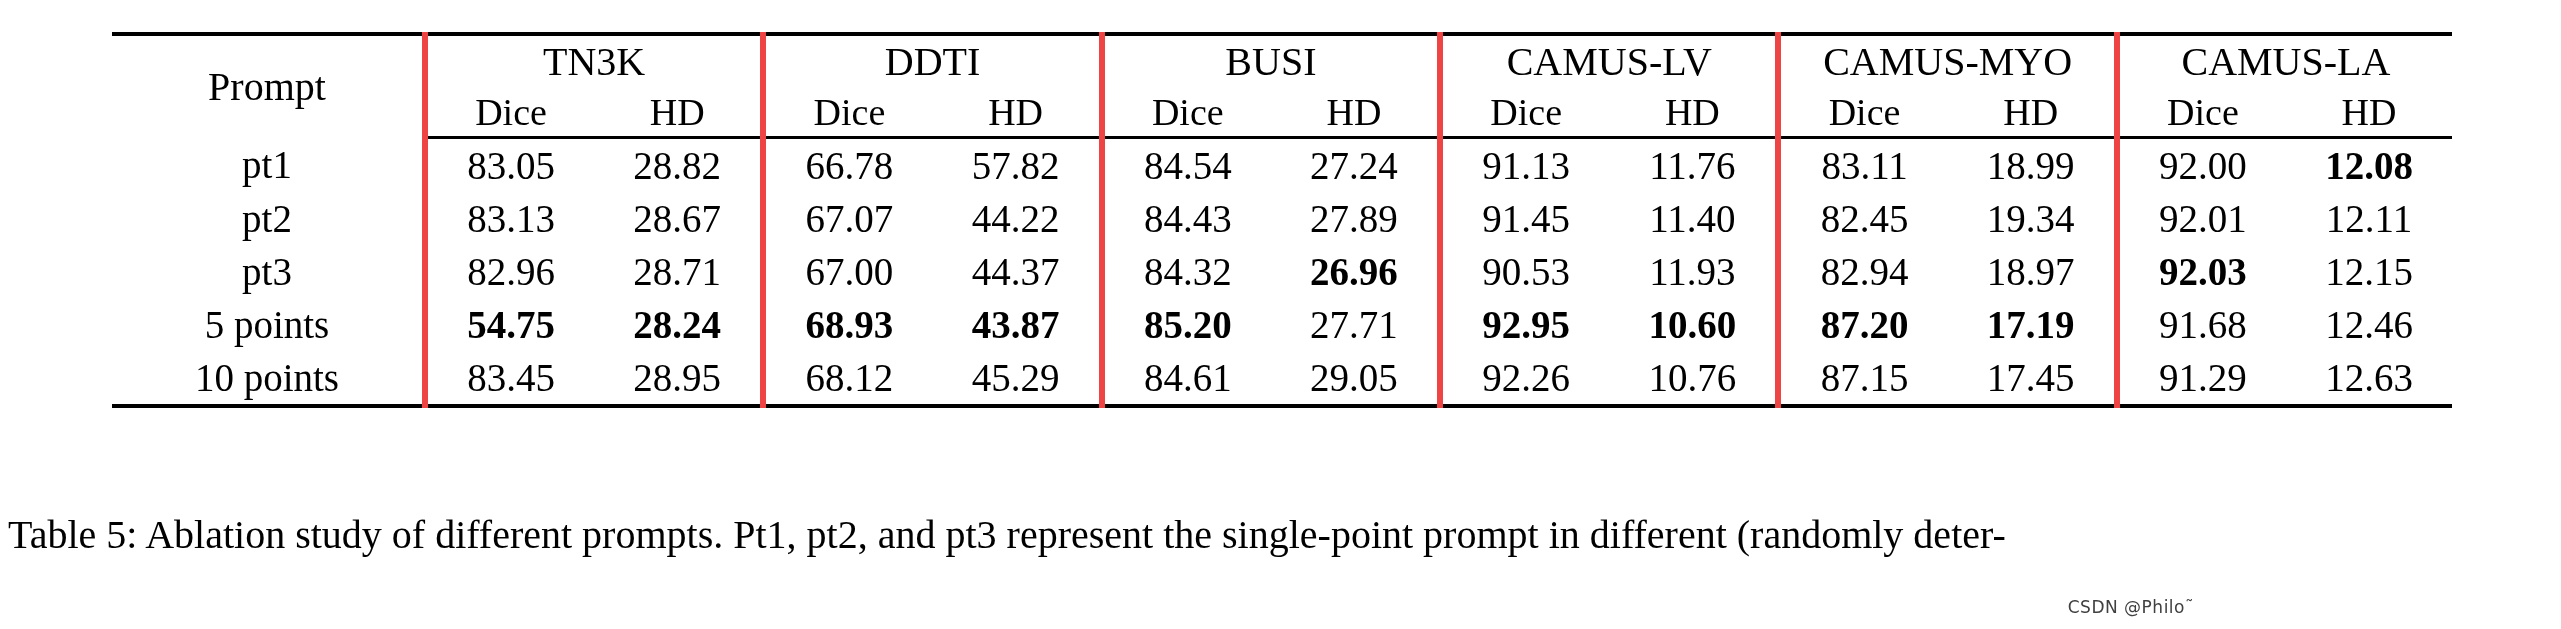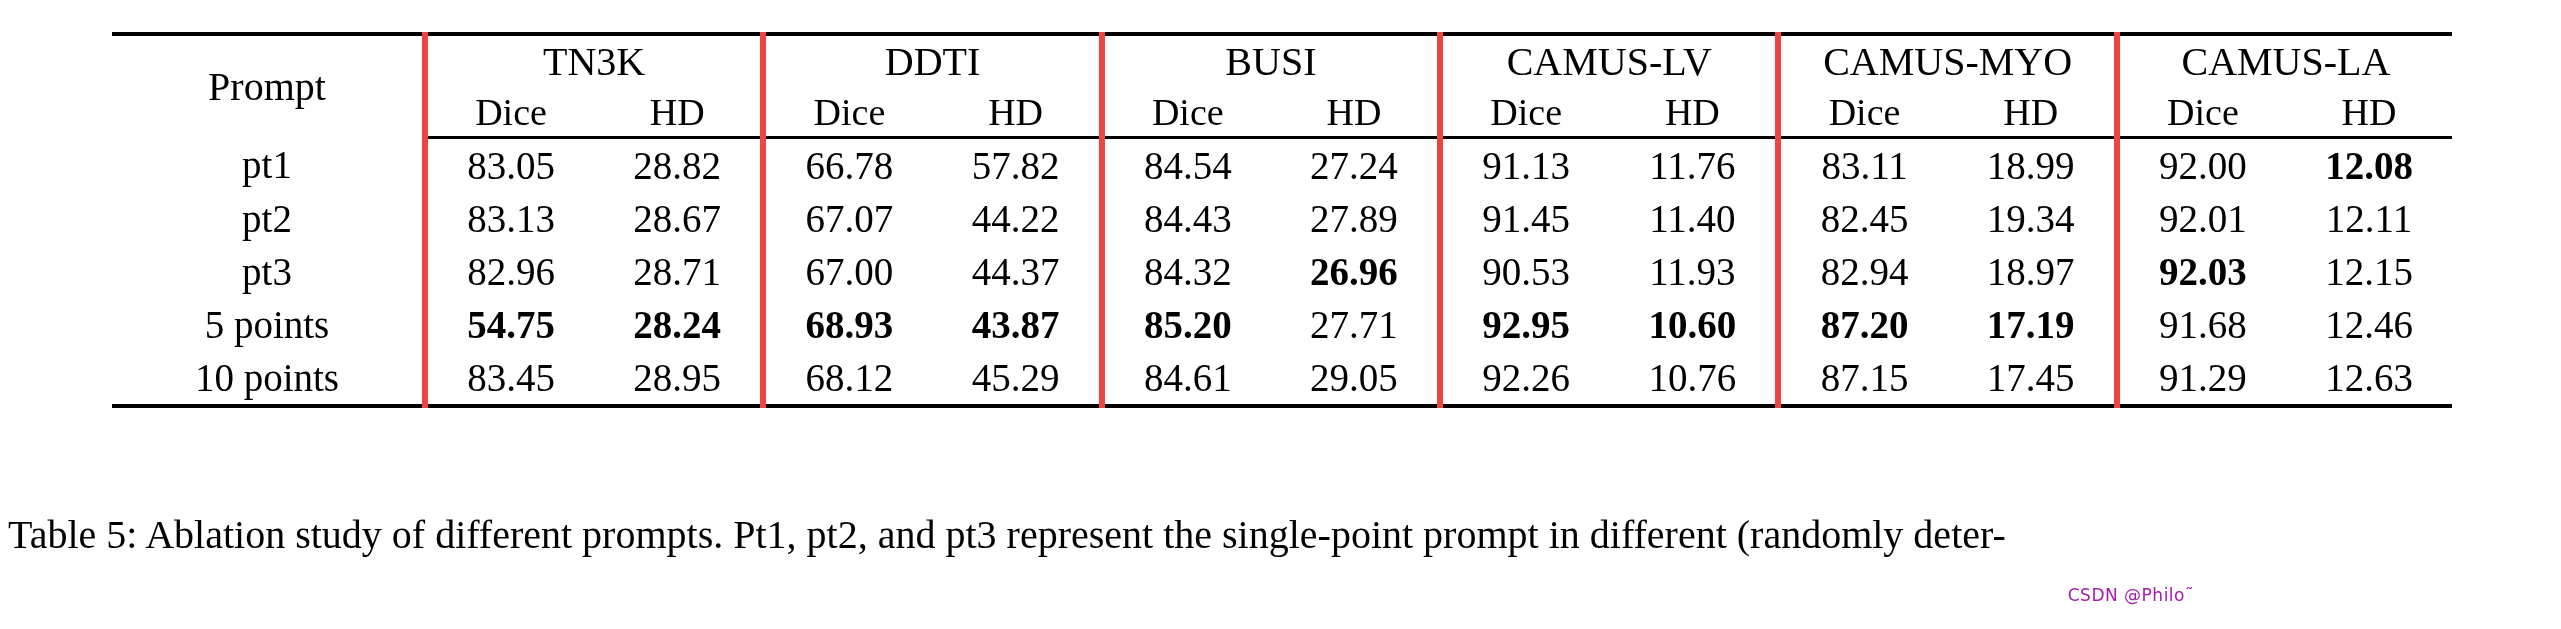--- a/index.html
+++ b/index.html
@@ -96,24 +96,24 @@
     text-align: justify;
     text-align-last: left;
     margin-top: 11px;
   }
   .caption .line { display: block; white-space: pre; }
 
   
   .watermark {
     position: absolute;
     right: 12px;
-    bottom: 24px;
+    bottom: 12px;
     font-family: "DejaVu Sans", sans-serif;
     font-size: 17px;
-    color: #a21caf;
+    color: #404040;
     letter-spacing: 0.5px;
   }
 </style>
 </head>
 <body>
 
 <div class="page">
 
   <div class="table-wrap">
     <table class="result-table">

